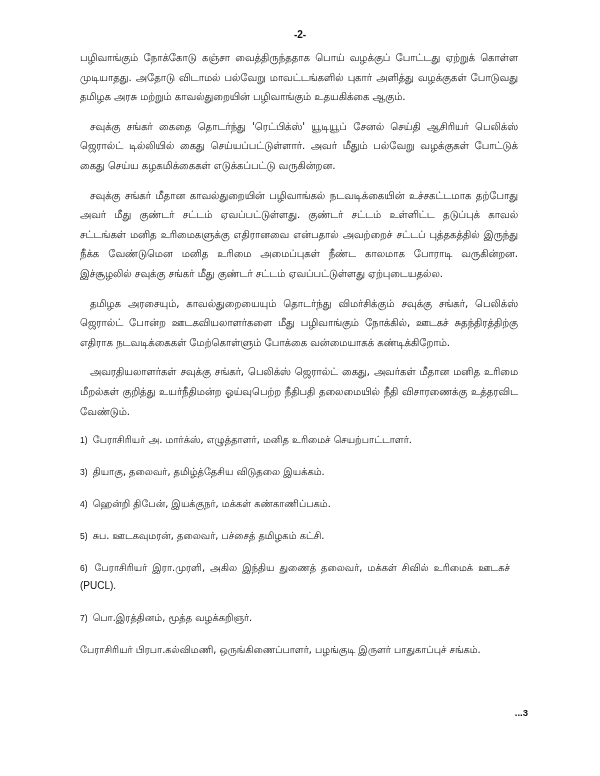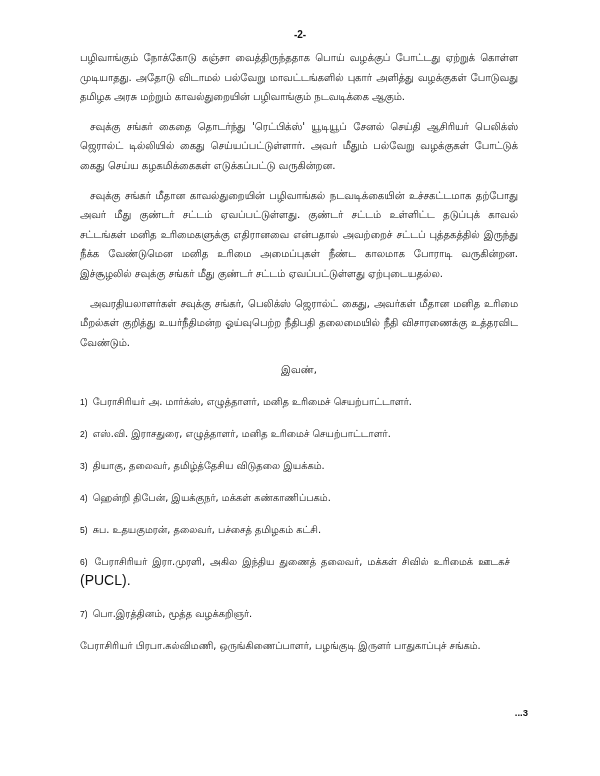--- a/index.html
+++ b/index.html
@@ -13,44 +13,43 @@
     }
     .content { position: absolute; left: 80px; top: 48px; width: 438px; }
     .para {
       font-size: 10.2px; line-height: 19.6px; text-align: justify; text-align-last: left;
       margin: 0 0 10px 0; text-indent: 10px; letter-spacing: -0.1px;
     }
     .para.first { text-indent: 0; }
     .closing { text-align: center; font-size: 10.2px; margin: 12px 0 16px 0; }
     .sig { font-size: 9.8px; line-height: 18px; margin: 0 8px 14px 0; text-align: justify; text-align-last: left; }
     .sig .num { font-family: "Liberation Sans", sans-serif; font-size: 8.5px; margin-right: 2px; }
-    .sig .org { font-family: "Liberation Sans", sans-serif; font-size: 14px; }
+    .sig .org { font-family: "Liberation Sans", sans-serif; font-size: 10px; }
     .cont {
       position: absolute; right: 72px; top: 707px;
       font-family: "Liberation Sans", sans-serif; font-weight: bold; font-size: 9.5px;
     }
   </style>
 </head>
 <body>
 
 <div class="page-num">-2-</div>
 
 <div class="content">
-  <p class="para first">பழிவாங்கும் நோக்கோடு கஞ்சா வைத்திருந்ததாக பொய் வழக்குப் போட்டது ஏற்றுக் கொள்ள முடியாதது. அதோடு விடாமல் பல்வேறு மாவட்டங்களில் புகார் அளித்து வழக்குகள் போடுவது தமிழக அரசு மற்றும் காவல்துறையின் பழிவாங்கும் நடவடிக்கை ஆகும்.</p>
+  <p class="para first">பழிவாங்கும் நோக்கோடு கஞ்சா வைத்திருந்ததாக பொய் வழக்குப் போட்டது ஏற்றுக் கொள்ள முடியாதது. அதோடு விடாமல் பல்வேறு மாவட்டங்களில் புகார் அளித்து வழக்குகள் போடுவது தமிழக அரசு மற்றும் காவல்துறையின் பழிவாங்கும் உதயகிக்கை ஆகும்.</p>
   <p class="para">சவுக்கு சங்கர் கைதை தொடர்ந்து 'ரெட்பிக்ஸ்' யூடியூப் சேனல் செய்தி ஆசிரியர் பெலிக்ஸ் ஜெரால்ட் டில்லியில் கைது செய்யப்பட்டுள்ளார். அவர் மீதும் பல்வேறு வழக்குகள் போட்டுக் கைது செய்ய கழகமிக்கைகள் எடுக்கப்பட்டு வருகின்றன.</p>
   <p class="para">சவுக்கு சங்கர் மீதான காவல்துறையின் பழிவாங்கல் நடவடிக்கையின் உச்சகட்டமாக தற்போது அவர் மீது குண்டர் சட்டம் ஏவப்பட்டுள்ளது. குண்டர் சட்டம் உள்ளிட்ட தடுப்புக் காவல் சட்டங்கள் மனித உரிமைகளுக்கு எதிரானவை என்பதால் அவற்றைச் சட்டப் புத்தகத்தில் இருந்து நீக்க வேண்டுமென மனித உரிமை அமைப்புகள் நீண்ட காலமாக போராடி வருகின்றன. இச்சூழலில் சவுக்கு சங்கர் மீது குண்டர் சட்டம் ஏவப்பட்டுள்ளது ஏற்புடையதல்ல.</p>
+  <p class="para">தமிழக அரசையும், காவல்துறையையும் தொடர்ந்து விமர்சிக்கும் சவுக்கு சங்கர், பெலிக்ஸ் ஜெரால்ட் போன்ற ஊடகவியலாளர்களை மீது பழிவாங்கும் நோக்கில், ஊடகச் சுதந்திரத்திற்கு எதிராக நடவடிக்கைகள் மேற்கொள்ளும் போக்கை வன்மையாகக் கண்டிக்கிறோம்.</p>
   <p class="para">அவரதியலாளர்கள் சவுக்கு சங்கர், பெலிக்ஸ் ஜெரால்ட் கைது, அவர்கள் மீதான மனித உரிமை மீறல்கள் குறித்து உயர்நீதிமன்ற ஓய்வுபெற்ற நீதிபதி தலைமையில் நீதி விசாரணைக்கு உத்தரவிட வேண்டும்.</p>
 
-  <div class="closing">இவண்,</div>
 
   <div>
     <p class="sig"><span class="num">1)</span> <span>பேராசிரியர் அ. மார்க்ஸ், எழுத்தாளர், மனித உரிமைச் செயற்பாட்டாளர்.</span></p>
-    <p class="sig"><span class="num">2)</span> <span>எஸ்.வி. இராசதுரை, எழுத்தாளர், மனித உரிமைச் செயற்பாட்டாளர்.</span></p>
     <p class="sig"><span class="num">3)</span> <span>தியாகு, தலைவர், தமிழ்த்தேசிய விடுதலை இயக்கம்.</span></p>
     <p class="sig"><span class="num">4)</span> <span>ஹென்றி திபேன், இயக்குநர், மக்கள் கண்காணிப்பகம்.</span></p>
-    <p class="sig"><span class="num">5)</span> <span>சுப. உதயகுமரன், தலைவர், பச்சைத் தமிழகம் கட்சி.</span></p>
+    <p class="sig"><span class="num">5)</span> <span>சுப. ஊடகவுமரன், தலைவர், பச்சைத் தமிழகம் கட்சி.</span></p>
     <p class="sig"><span class="num">6)</span> <span>பேராசிரியர் இரா.முரளி, அகில இந்திய துணைத் தலைவர், மக்கள் சிவில் உரிமைக் ஊடகச்</span> <span class="org">(PUCL).</span></p>
     <p class="sig"><span class="num">7)</span> <span>பொ.இரத்தினம், மூத்த வழக்கறிஞர்.</span></p>
     <p class="sig"> <span>பேராசிரியர் பிரபா.கல்விமணி, ஒருங்கிணைப்பாளர், பழங்குடி இருளர் பாதுகாப்புச் சங்கம்.</span></p>
   </div>
 </div>
 
 <div class="cont">...3</div>
 
 </body></html>

